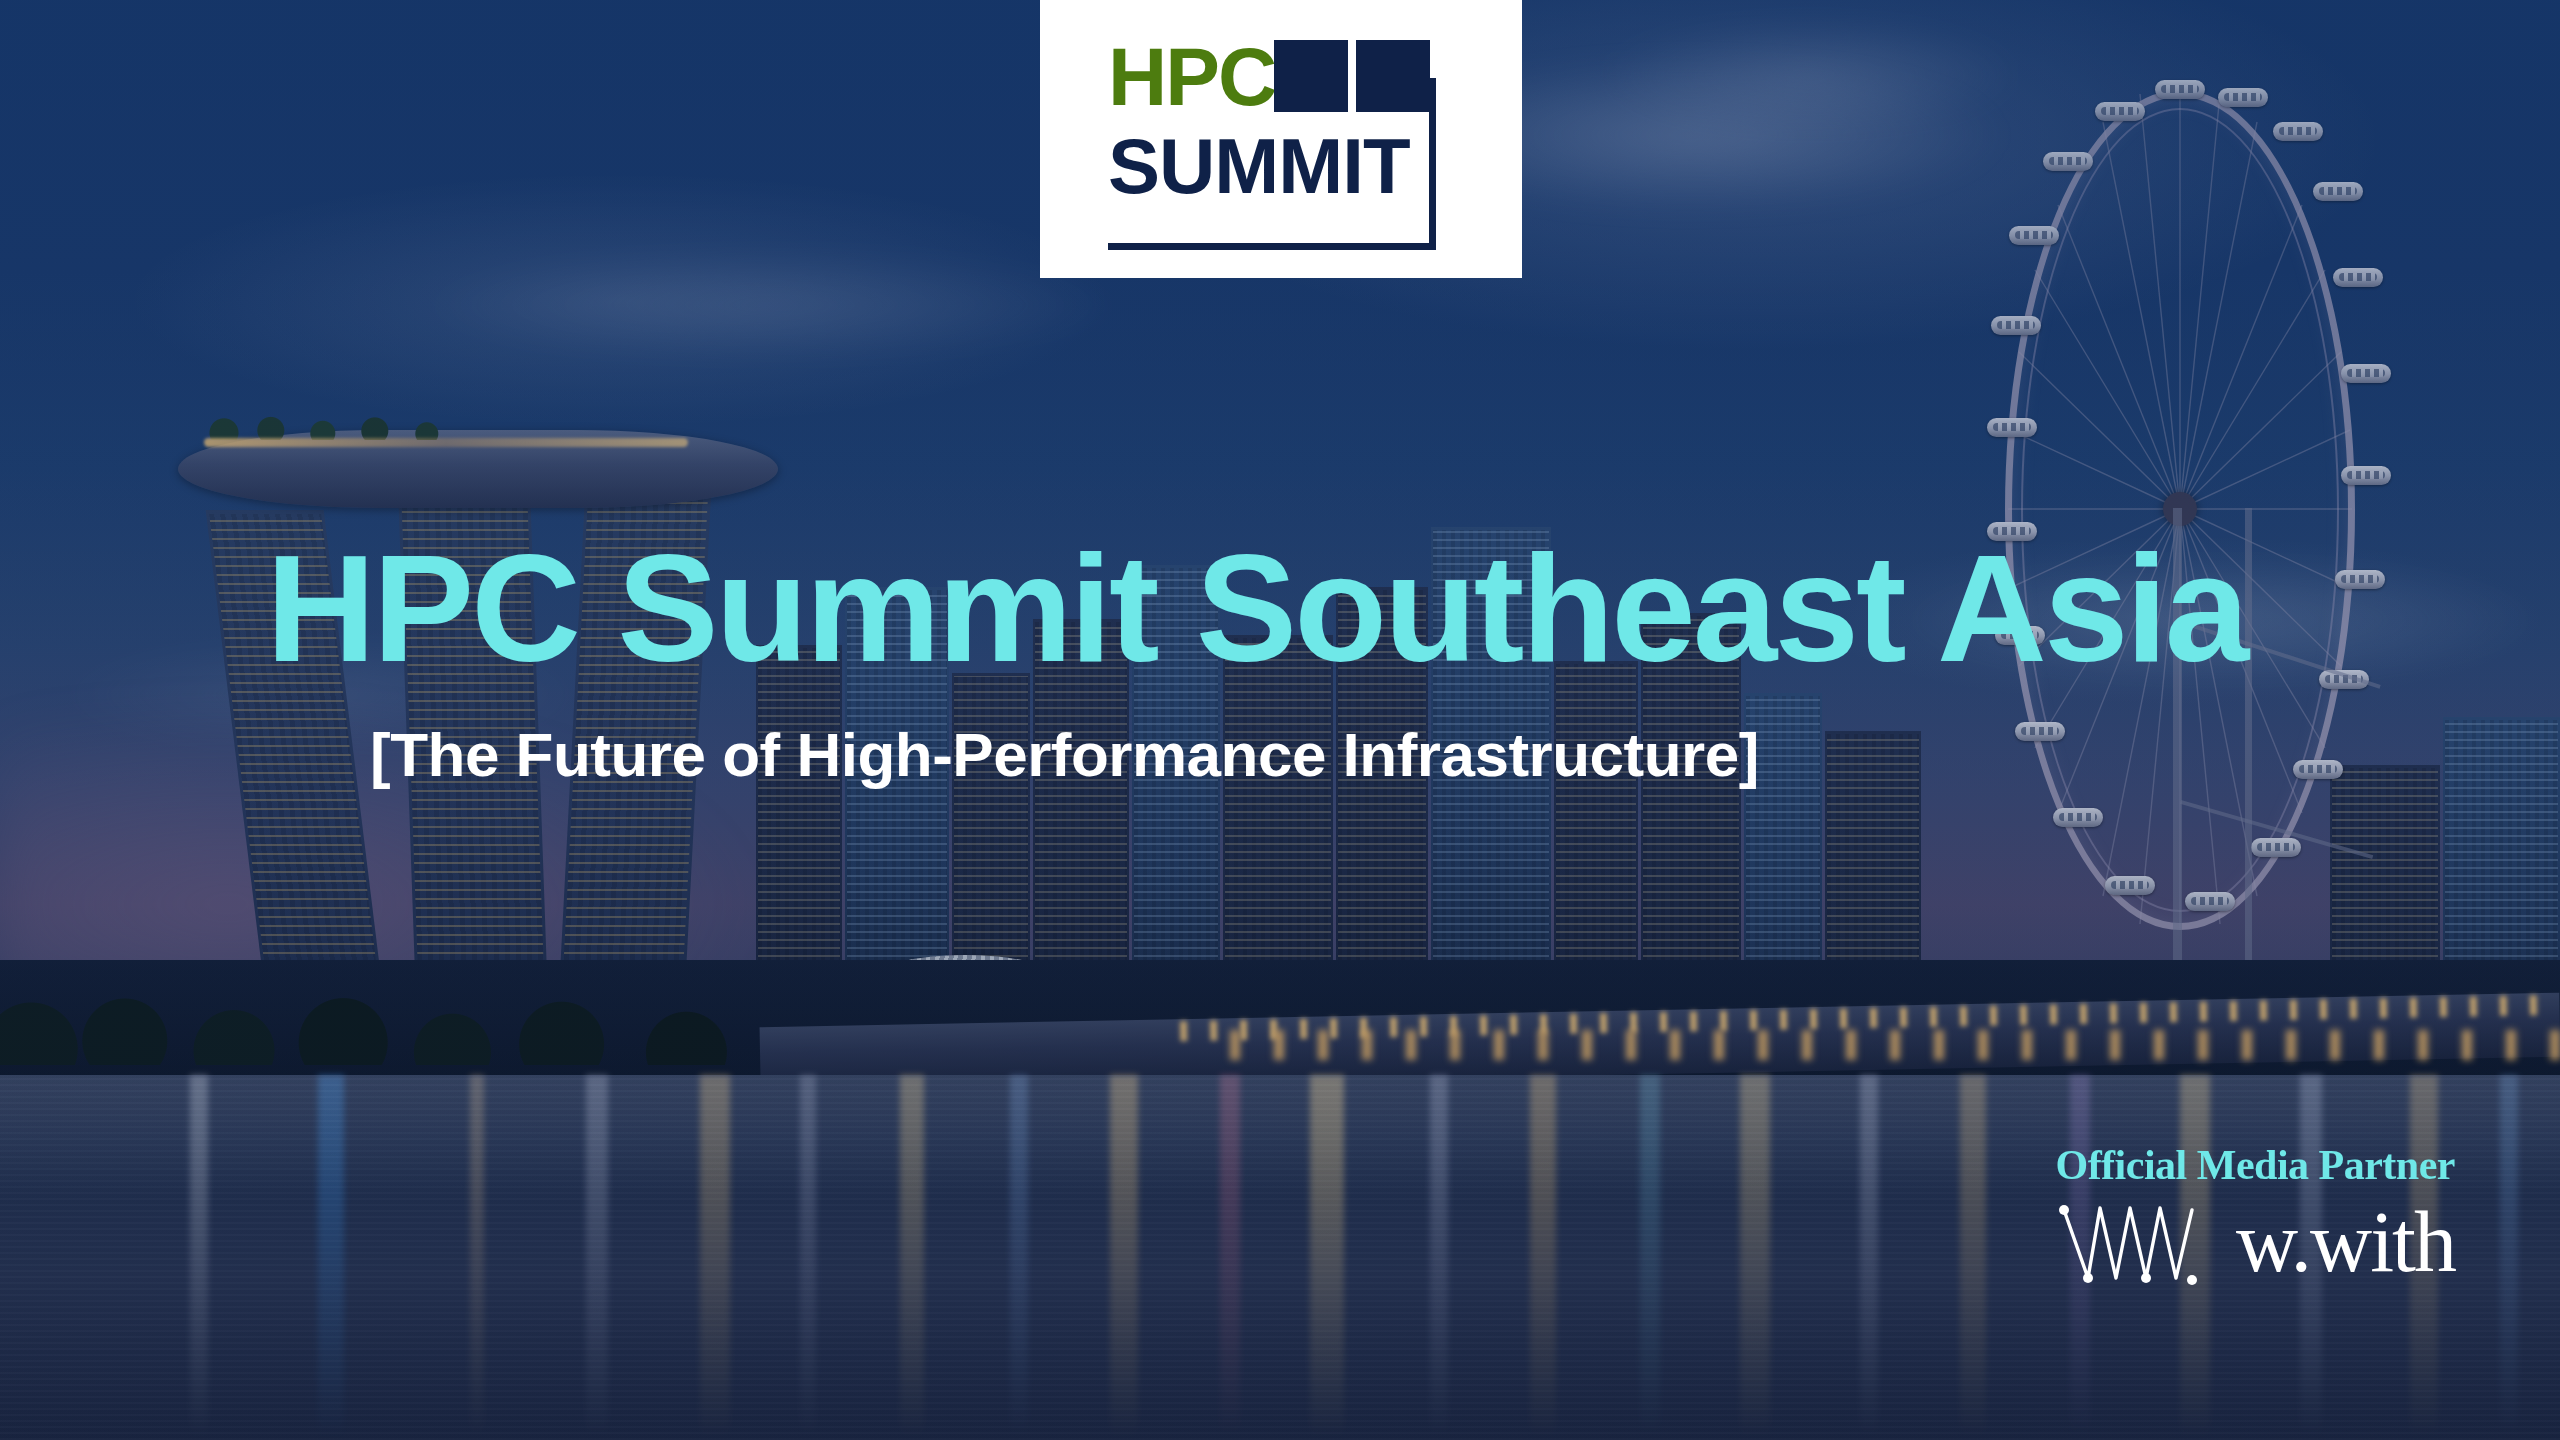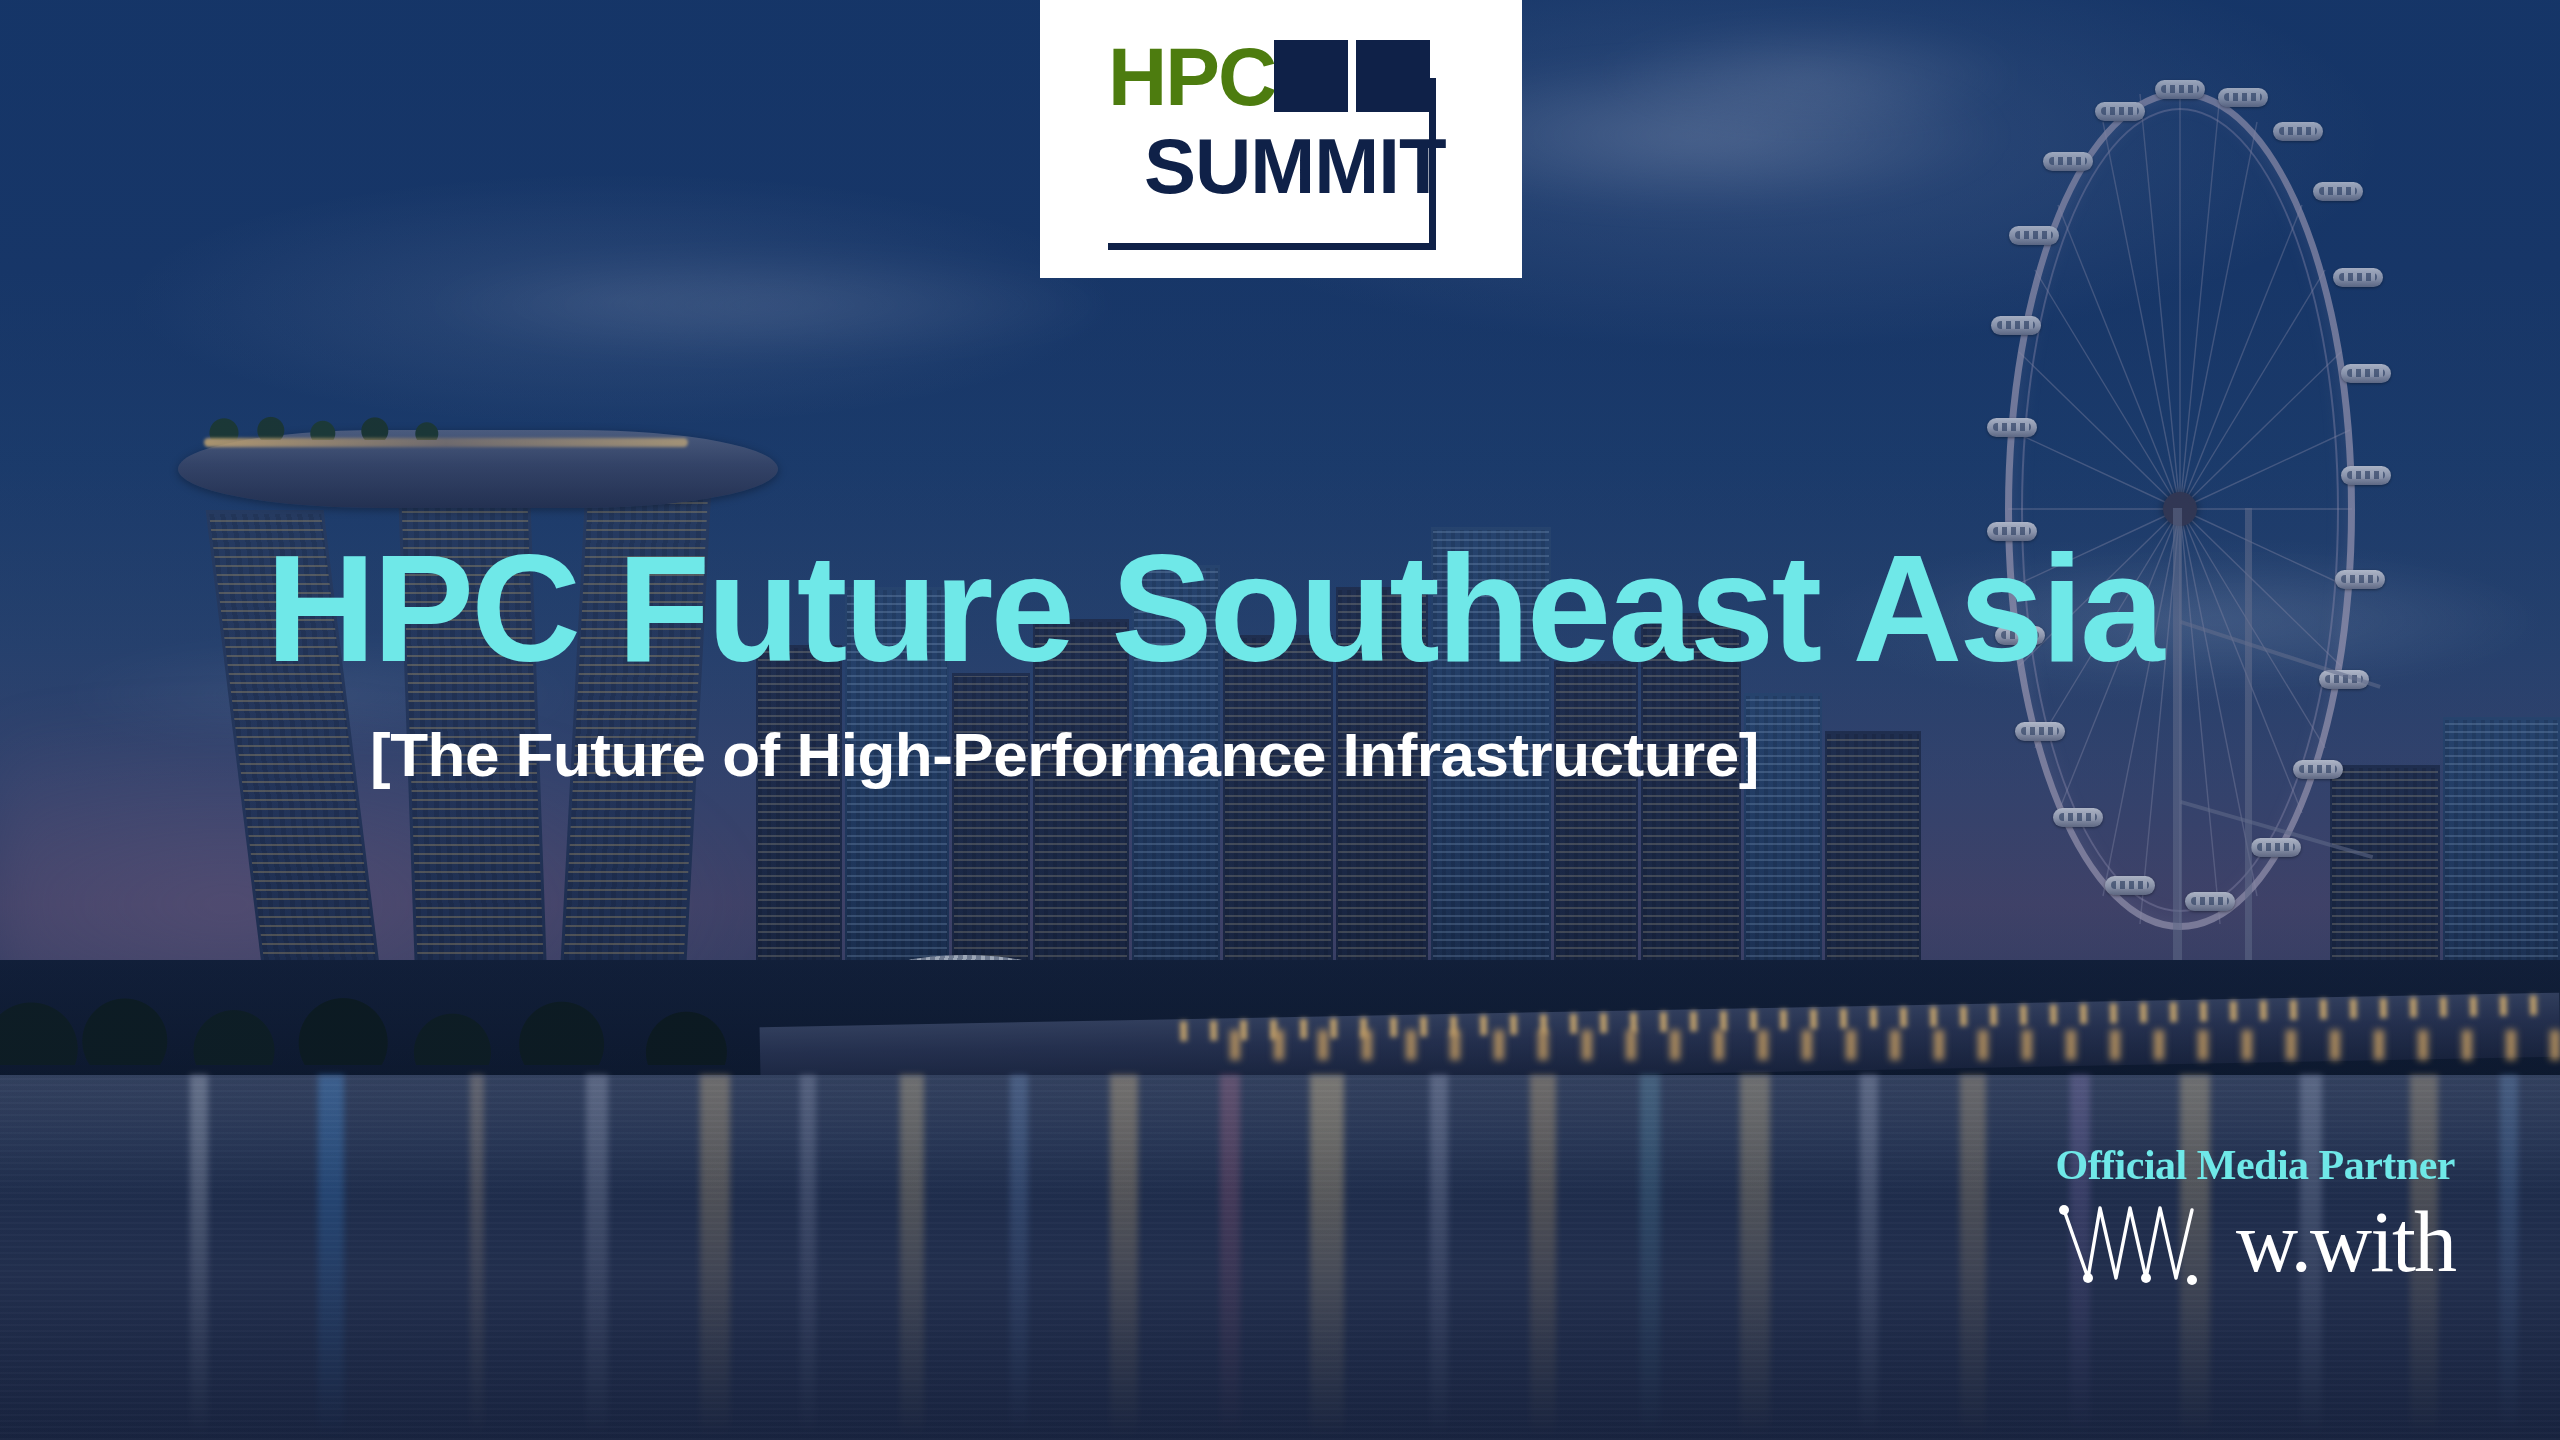--- a/index.html
+++ b/index.html
@@ -209,21 +209,21 @@
     position:absolute; left:0; top:0; font-size:82px; font-weight:bold;
     letter-spacing:-2px; line-height:86px; color:#4d7c0f;
   }
   .logo-blk {
     position:absolute; top:6px; width:74px; height:72px; background:#0f2148;
   }
   .logo-blk.b1 { left:166px; }
   .logo-blk.b2 { left:248px; }
   .logo-summit {
     position:absolute; left:0; top:92px; font-size:78px; font-weight:bold;
-    letter-spacing:-1px; line-height:80px; color:#0f2148;margin-left:36px;
+    letter-spacing:-1px; line-height:80px; color:#0f2148;
   }
   .logo-bracket {
     position:absolute; left:250px; top:44px; width:78px; height:172px;
     border:7px solid #0f2148; border-left:none;
   }
   .logo-underline {
     position:absolute; left:0; top:209px; width:326px; height:7px; background:#0f2148;
   }
 
   .headline {
@@ -450,21 +450,21 @@
       <div class="logo-row1">
         <div class="logo-hpc">HPC</div>
         <div class="logo-blk b1"></div>
         <div class="logo-blk b2"></div>
       </div>
       <div class="logo-summit">SUMMIT</div>
       <div class="logo-underline"></div>
     </div>
   </div>
 
-  <div class="headline">HPC Future Southeast Asia</div>
+  <div class="headline">HPC Summit Southeast Asia</div>
   <div class="subhead">[The Future of High-Performance Infrastructure]</div>
 
 
   <div class="partner">
     <div class="partner-label">Official Media Partner</div>
     <div class="partner-logo">
       <svg class="partner-mark" viewBox="0 0 160 92">
         <path d="M10 14 L34 82 L46 12 L62 82 L76 12 L92 82 L106 12 L122 82 L138 14" fill="none" stroke="#ffffff" stroke-width="3.4" stroke-linecap="round" stroke-linejoin="round"></path>
         <circle cx="10" cy="14" r="5" fill="#ffffff"></circle>
         <circle cx="34" cy="82" r="5" fill="#ffffff"></circle>

